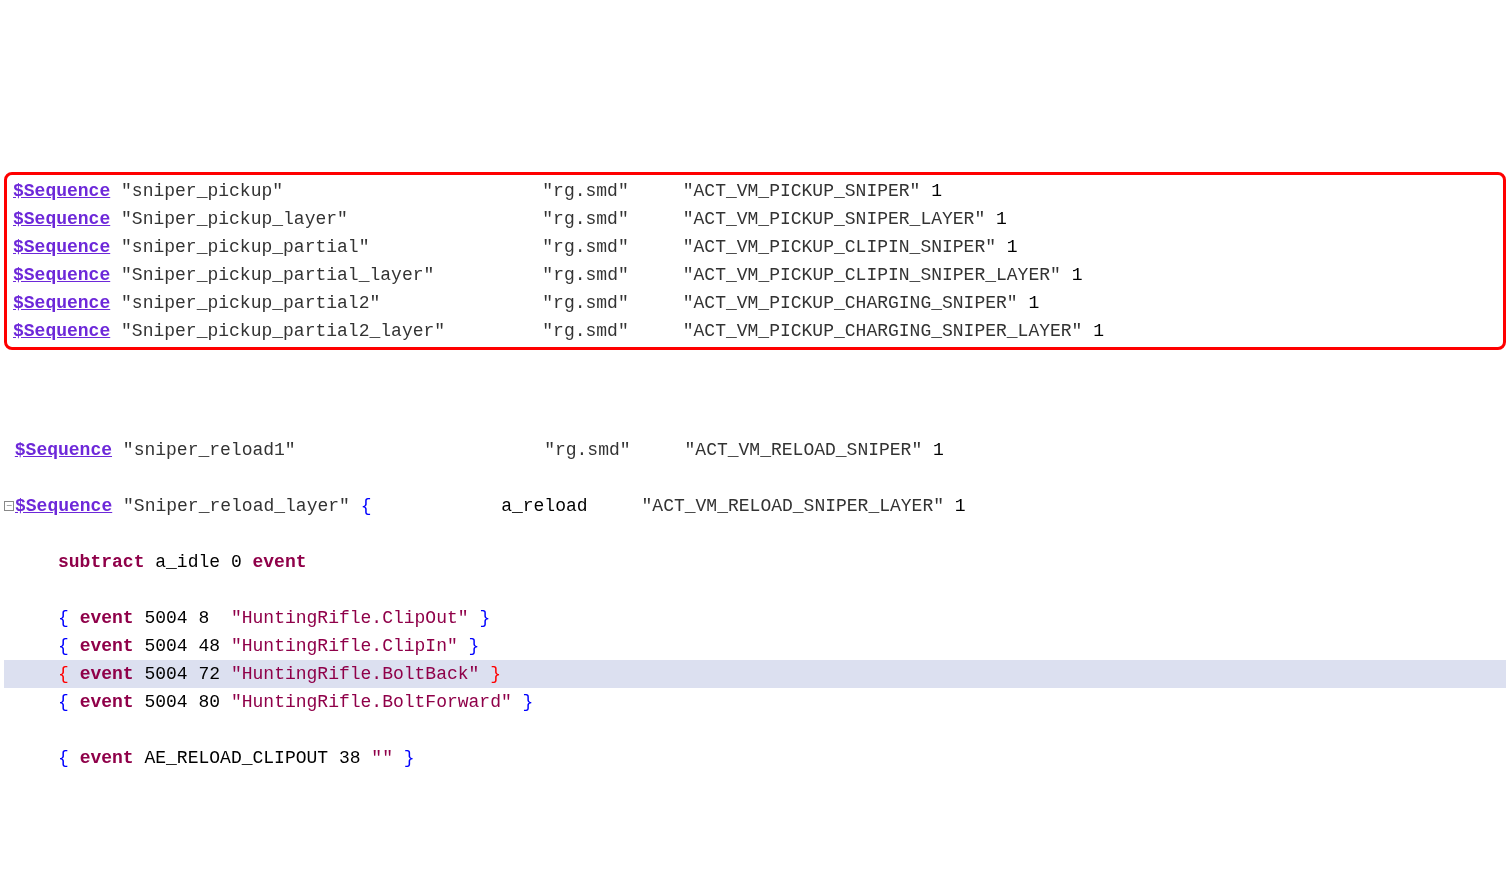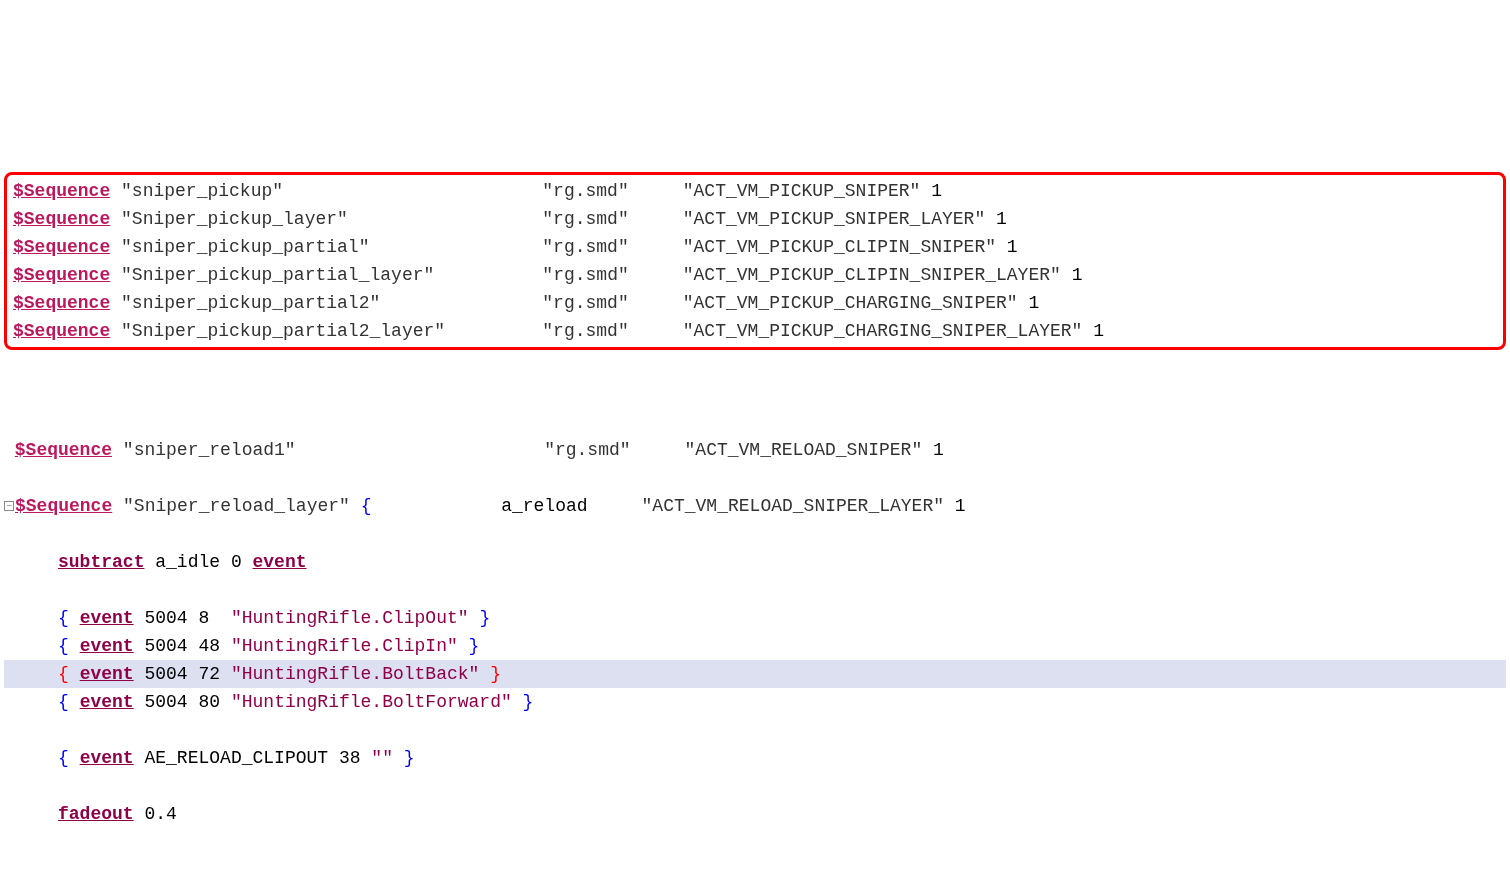--- a/index.html
+++ b/index.html
@@ -22,25 +22,25 @@
   }
   .line {
     display: block;
   }
   .group {
     border: 3px solid #ff0000;
     border-radius: 8px;
     margin: 2px 0;
     padding: 2px 6px 2px 6px;
   }
-  .seq-kw { color: #be185d; font-weight: bold; text-decoration: underline; font-family: Liberation Mono, monospace; }
+  .seq-kw { color: #6d28d9; font-weight: bold; text-decoration: underline; font-family: Liberation Mono, monospace; }
   .str { color: #333333; }
   .brace-blue { color: #0000ff; }
   .brace-red { color: #ff0000; }
-  .kw { color: #8f0049; font-weight: bold; text-decoration: underline; }
+  .kw { color: #8f0049; font-weight: bold; }
   .plain { color: #000000; }
   .event-str { color: #8f0049; }
   .fold-minus {
     display: inline-block;
     width: 10px;
     height: 10px;
     border: 1px solid #888;
     font-size: 10px;
     line-height: 9px;
     text-align: center;
@@ -58,21 +58,20 @@
 
 <div class="editor">
 
 <div class="group" id="grp1"><span class="line"><span class="seq-kw">$Sequence</span> <span class="str">"sniper_pickup"</span>                        <span class="str">"rg.smd"</span>     <span class="str">"ACT_VM_PICKUP_SNIPER"</span> <span class="plain">1</span></span><span class="line"><span class="seq-kw">$Sequence</span> <span class="str">"Sniper_pickup_layer"</span>                  <span class="str">"rg.smd"</span>     <span class="str">"ACT_VM_PICKUP_SNIPER_LAYER"</span> <span class="plain">1</span></span><span class="line"><span class="seq-kw">$Sequence</span> <span class="str">"sniper_pickup_partial"</span>                <span class="str">"rg.smd"</span>     <span class="str">"ACT_VM_PICKUP_CLIPIN_SNIPER"</span> <span class="plain">1</span></span><span class="line"><span class="seq-kw">$Sequence</span> <span class="str">"Sniper_pickup_partial_layer"</span>          <span class="str">"rg.smd"</span>     <span class="str">"ACT_VM_PICKUP_CLIPIN_SNIPER_LAYER"</span> <span class="plain">1</span></span><span class="line"><span class="seq-kw">$Sequence</span> <span class="str">"sniper_pickup_partial2"</span>               <span class="str">"rg.smd"</span>     <span class="str">"ACT_VM_PICKUP_CHARGING_SNIPER"</span> <span class="plain">1</span></span><span class="line"><span class="seq-kw">$Sequence</span> <span class="str">"Sniper_pickup_partial2_layer"</span>         <span class="str">"rg.smd"</span>     <span class="str">"ACT_VM_PICKUP_CHARGING_SNIPER_LAYER"</span> <span class="plain">1</span></span></div>
 <span class="line"> </span>
 <span class="line"> <span class="seq-kw">$Sequence</span> <span class="str">"sniper_reload1"</span><span>                       </span><span class="str">"rg.smd"</span>     <span class="str">"ACT_VM_RELOAD_SNIPER"</span> <span class="plain">1</span></span>
 <span class="line"><span class="fold-minus">−</span><span class="seq-kw">$Sequence</span> <span class="str">"Sniper_reload_layer"</span> <span class="brace-blue">{</span><span>            </span><span class="plain">a_reload</span>     <span class="str">"ACT_VM_RELOAD_SNIPER_LAYER"</span> <span class="plain">1</span></span>
 <span class="line">     <span class="kw">subtract</span> <span class="plain">a_idle</span> <span class="plain">0</span> <span class="kw">event</span></span>
 <div id="events-block"><span class="line">     <span class="brace-blue">{</span> <span class="kw">event</span> <span class="plain">5004</span> <span class="plain">8</span>  <span class="event-str">"HuntingRifle.ClipOut"</span> <span class="brace-blue">}</span></span><span class="line">     <span class="brace-blue">{</span> <span class="kw">event</span> <span class="plain">5004</span> <span class="plain">48</span> <span class="event-str">"HuntingRifle.ClipIn"</span> <span class="brace-blue">}</span></span><span class="line highlight-line">     <span class="brace-red">{</span> <span class="kw">event</span> <span class="plain">5004</span> <span class="plain">72</span> <span class="event-str">"HuntingRifle.BoltBack"</span> <span class="brace-red">}</span></span><span class="line">     <span class="brace-blue">{</span> <span class="kw">event</span> <span class="plain">5004</span> <span class="plain">80</span> <span class="event-str">"HuntingRifle.BoltForward"</span> <span class="brace-blue">}</span></span></div>
 <span class="line">     <span class="brace-blue">{</span> <span class="kw">event</span> <span class="plain">AE_RELOAD_CLIPOUT</span> <span class="plain">38</span> <span class="event-str">""</span> <span class="brace-blue">}</span></span>
-<span class="line">     <span class="kw">fadeout</span> <span class="plain">0.4</span></span>
 
 
 
 
 
 </div>
 
 
 
 

